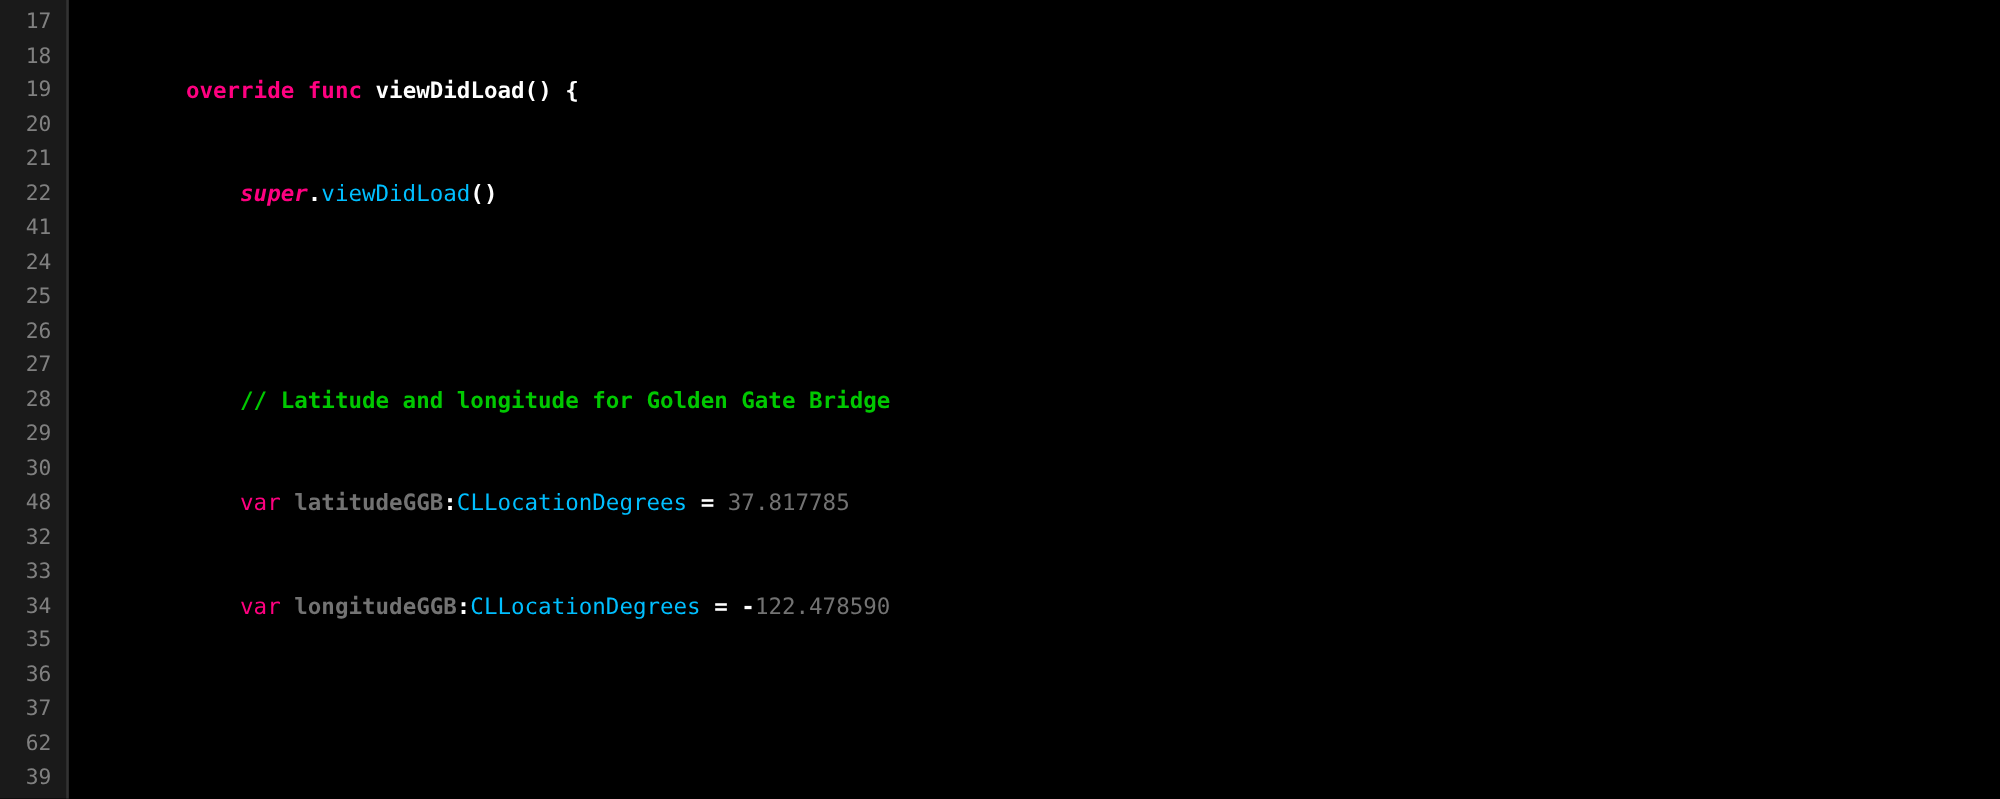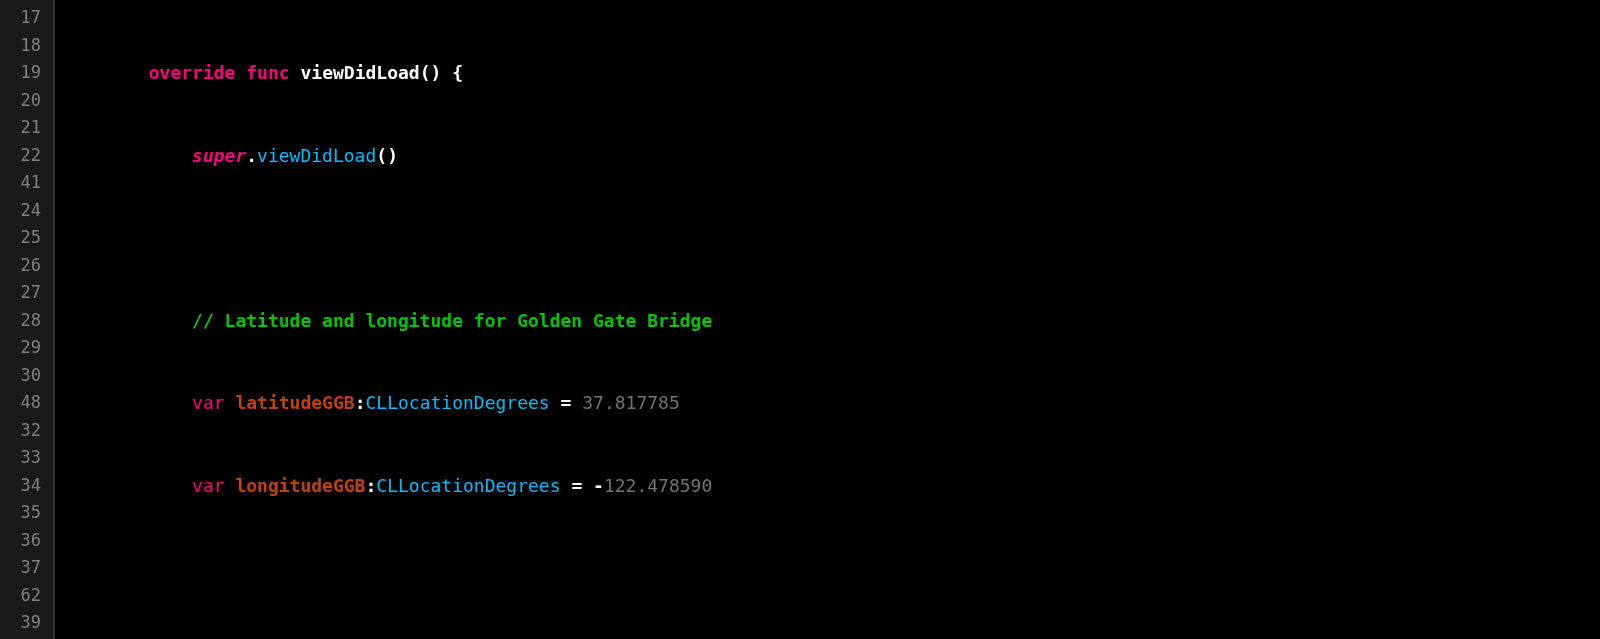--- a/index.html
+++ b/index.html
@@ -46,21 +46,21 @@
     .kw-override { color: #ff0080; font-weight: bold; }
     .kw-func { color: #ff0080; font-weight: bold; }
     .kw-var { color: #ff0080; font-weight: normal; }
     .kw-super { color: #ff0080; font-weight: bold; font-style: italic; }
     .func-name { color: #ffffff; font-weight: bold; }
     .method-call { color: #00bfff; }
     .type { color: #00bfff; }
     .comment { color: #00c800; font-weight: bold; }
     .number { color: #737373; font-weight: normal; }
     .white { color: #ffffff; font-weight: bold; }
-    .identifier { color: #c2410c; font-weight: bold; }
+    .identifier { color: #737373; font-weight: bold; }
     .paren { color: #ffffff; font-weight: bold; }
     .brace { color: #ffffff; font-weight: bold; }
     .op { color: #ffffff; font-weight: bold; }
   </style>
 </head>
 <body>
 
 <div class="editor">
   <div class="gutter">
     <div class="gutter-line">17</div>

